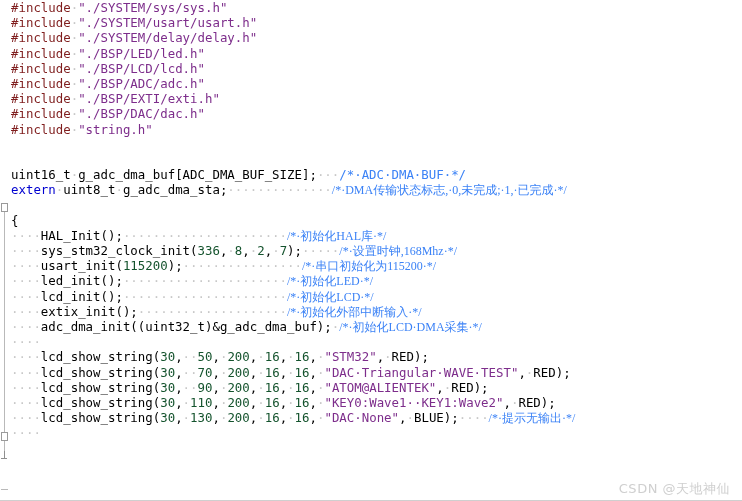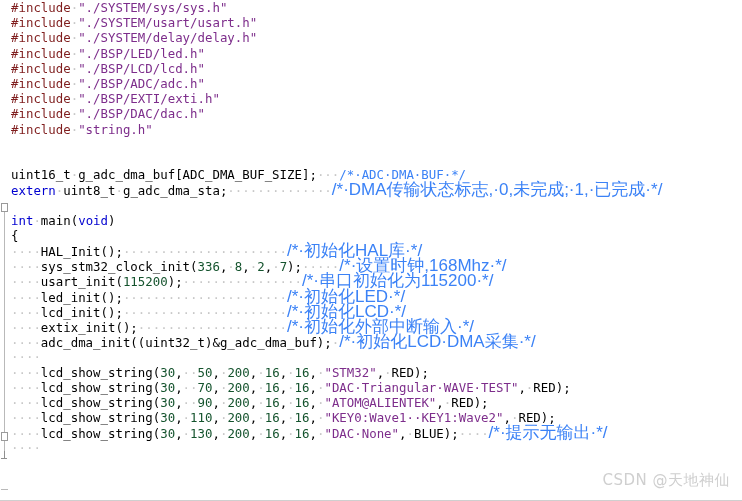--- a/index.html
+++ b/index.html
@@ -94,30 +94,30 @@
   
   .tok-pre      { color: #7f1d1d; }   
   .tok-str      { color: #7d2d8b; }   
   .tok-kw       { color: #0000d0; }   
   .tok-num      { color: #14532d; }   
   .tok-com      { color: #3b82f6; }   
   .tok-plain    { color: #000000; }
   .tok-ws       { color: #c8c8c8; }   
 
   
-  .cjk { font-family: Liberation Sans, sans-serif; font-size: 17px; }
+  .cjk { font-family: Liberation Serif, serif; font-size: 12px; }
 
   
   #watermark {
     position: absolute;
     right: 12px;
-    bottom: 10px;
+    bottom: 2px;
     color: #cfcfcf;
     font-family: "DejaVu Sans", "Liberation Sans", sans-serif;
-    font-size: 15px;
+    font-size: 13px;
     letter-spacing: 0.5px;
     user-select: none;
   }
 </style>
 </head>
 <body>
 
 <div id="editor">
 
   <div id="gutter">
@@ -136,21 +136,20 @@
       <div class="line"><span class="txt tok-pre">#include</span><span class="txt tok-ws">·</span><span class="txt tok-str">"./BSP/LCD/lcd.h"</span></div>
       <div class="line"><span class="txt tok-pre">#include</span><span class="txt tok-ws">·</span><span class="txt tok-str">"./BSP/ADC/adc.h"</span></div>
       <div class="line"><span class="txt tok-pre">#include</span><span class="txt tok-ws">·</span><span class="txt tok-str">"./BSP/EXTI/exti.h"</span></div>
       <div class="line"><span class="txt tok-pre">#include</span><span class="txt tok-ws">·</span><span class="txt tok-str">"./BSP/DAC/dac.h"</span></div>
       <div class="line"><span class="txt tok-pre">#include</span><span class="txt tok-ws">·</span><span class="txt tok-str">"string.h"</span></div>
       <div class="line">&nbsp;</div>
       <div class="line">&nbsp;</div>
       <div class="line"><span class="txt tok-plain">uint16_t</span><span class="txt tok-ws">·</span><span class="txt tok-plain">g_adc_dma_buf[ADC_DMA_BUF_SIZE];</span><span class="txt tok-ws">···</span><span class="txt tok-com">/*·ADC·DMA·BUF·*/</span></div>
       <div class="line"><span class="txt tok-kw">extern</span><span class="txt tok-ws">·</span><span class="txt tok-plain">uint8_t</span><span class="txt tok-ws">·</span><span class="txt tok-plain">g_adc_dma_sta;</span><span class="txt tok-ws">··············</span><span class="txt tok-com cjk">/*·DMA传输状态标志,·0,未完成;·1,·已完成·*/</span></div>
       <div class="line">&nbsp;</div>
-      <div class="line"><span class="txt tok-kw">int</span><span class="txt tok-ws">·</span><span class="txt tok-plain">main(</span><span class="txt tok-kw">void</span><span class="txt tok-plain">)</span></div>
       <div class="line"><span class="txt tok-plain">{</span></div>
       <div class="line"><span class="txt tok-ws">····</span><span class="txt tok-plain">HAL_Init();</span><span class="txt tok-ws">······················</span><span class="txt tok-com cjk">/*·初始化HAL库·*/</span></div>
       <div class="line"><span class="txt tok-ws">····</span><span class="txt tok-plain">sys_stm32_clock_init(</span><span class="txt tok-num">336</span><span class="txt tok-plain">,</span><span class="txt tok-ws">·</span><span class="txt tok-num">8</span><span class="txt tok-plain">,</span><span class="txt tok-ws">·</span><span class="txt tok-num">2</span><span class="txt tok-plain">,</span><span class="txt tok-ws">·</span><span class="txt tok-num">7</span><span class="txt tok-plain">);</span><span class="txt tok-ws">·····</span><span class="txt tok-com cjk">/*·设置时钟,168Mhz·*/</span></div>
       <div class="line"><span class="txt tok-ws">····</span><span class="txt tok-plain">usart_init(</span><span class="txt tok-num">115200</span><span class="txt tok-plain">);</span><span class="txt tok-ws">················</span><span class="txt tok-com cjk">/*·串口初始化为115200·*/</span></div>
       <div class="line"><span class="txt tok-ws">····</span><span class="txt tok-plain">led_init();</span><span class="txt tok-ws">······················</span><span class="txt tok-com cjk">/*·初始化LED·*/</span></div>
       <div class="line"><span class="txt tok-ws">····</span><span class="txt tok-plain">lcd_init();</span><span class="txt tok-ws">······················</span><span class="txt tok-com cjk">/*·初始化LCD·*/</span></div>
       <div class="line"><span class="txt tok-ws">····</span><span class="txt tok-plain">extix_init();</span><span class="txt tok-ws">····················</span><span class="txt tok-com cjk">/*·初始化外部中断输入·*/</span></div>
       <div class="line"><span class="txt tok-ws">····</span><span class="txt tok-plain">adc_dma_init((uint32_t)&amp;g_adc_dma_buf);</span><span class="txt tok-ws">·</span><span class="txt tok-com cjk">/*·初始化LCD·DMA采集·*/</span></div>
       <div class="line"><span class="txt tok-ws">····</span></div>
       <div class="line"><span class="txt tok-ws">····</span><span class="txt tok-plain">lcd_show_string(</span><span class="txt tok-num">30</span><span class="txt tok-plain">,</span><span class="txt tok-ws">··</span><span class="txt tok-num">50</span><span class="txt tok-plain">,</span><span class="txt tok-ws">·</span><span class="txt tok-num">200</span><span class="txt tok-plain">,</span><span class="txt tok-ws">·</span><span class="txt tok-num">16</span><span class="txt tok-plain">,</span><span class="txt tok-ws">·</span><span class="txt tok-num">16</span><span class="txt tok-plain">,</span><span class="txt tok-ws">·</span><span class="txt tok-str">"STM32"</span><span class="txt tok-plain">,</span><span class="txt tok-ws">·</span><span class="txt tok-plain">RED);</span></div>

